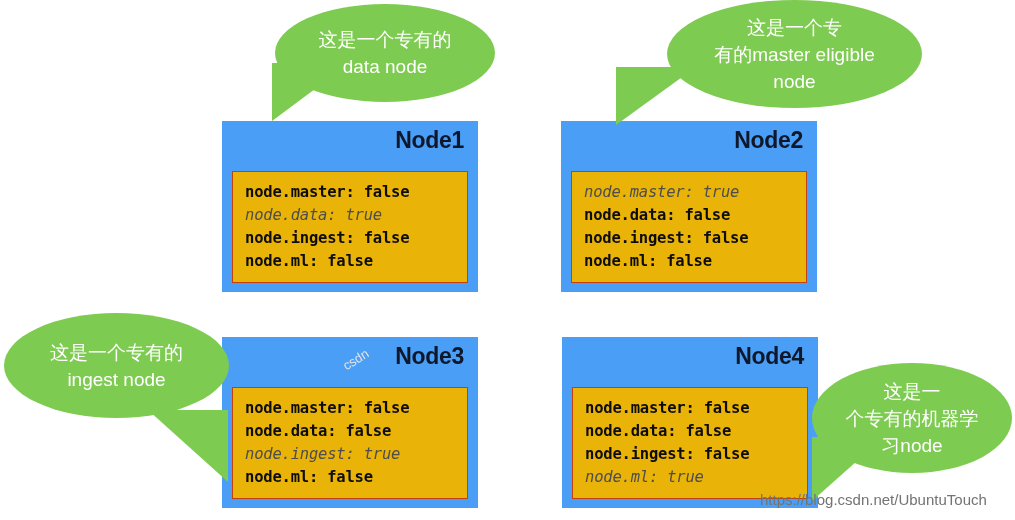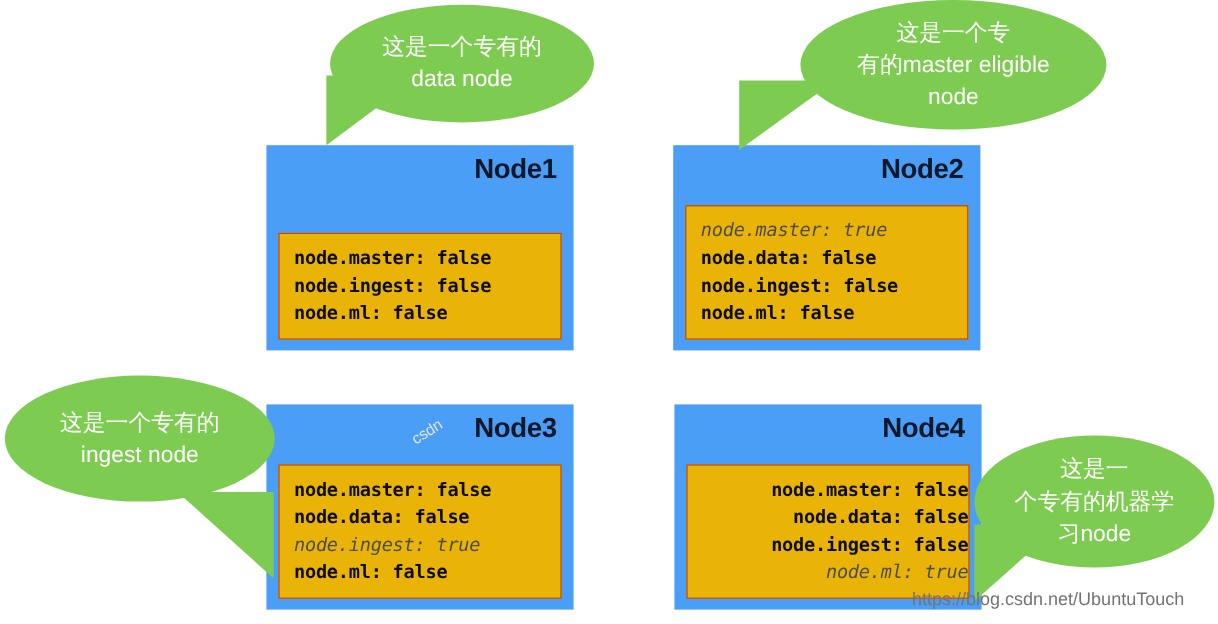--- a/index.html
+++ b/index.html
@@ -143,20 +143,21 @@
   <div class="bubble" style="left:812px; top:363px; width:200px; height:110px;text-align:center;">
     <span class="bubble-text" style="padding:0 12px;">这是一
 个专有的机器学
 习node</span>
   </div>
 
   <div class="node-card" style="left:222px; top:121px; width:256px; height:171px;">
     <div class="node-title">Node1</div>
     <div class="node-panel">
       <div class="prop-line strong">node.master: false</div>
+      <div class="prop-line weak">node.data: true</div>
       <div class="prop-line strong">node.ingest: false</div>
       <div class="prop-line strong">node.ml: false</div>
     </div>
   </div>
 
   <div class="node-card" style="left:561px; top:121px; width:256px; height:171px;">
     <div class="node-title">Node2</div>
     <div class="node-panel">
       <div class="prop-line weak">node.master: true</div>
       <div class="prop-line strong">node.data: false</div>
@@ -168,21 +169,21 @@
   <div class="node-card" style="left:222px; top:337px; width:256px; height:171px;">
     <div class="node-title">Node3</div>
     <div class="node-panel">
       <div class="prop-line strong">node.master: false</div>
       <div class="prop-line strong">node.data: false</div>
       <div class="prop-line weak">node.ingest: true</div>
       <div class="prop-line strong">node.ml: false</div>
     </div>
   </div>
 
-  <div class="node-card" style="left:562px; top:337px; width:256px; height:171px;text-align:right;">
+  <div class="node-card" style="left:562px; top:337px; width:256px; height:171px;">
     <div class="node-title">Node4</div>
     <div class="node-panel">
       <div class="prop-line strong">node.master: false</div>
       <div class="prop-line strong">node.data: false</div>
       <div class="prop-line strong">node.ingest: false</div>
       <div class="prop-line weak">node.ml: true</div>
     </div>
   </div>
 
   <div class="watermark-faint" style="left:342px; top:352px;">csdn</div>

